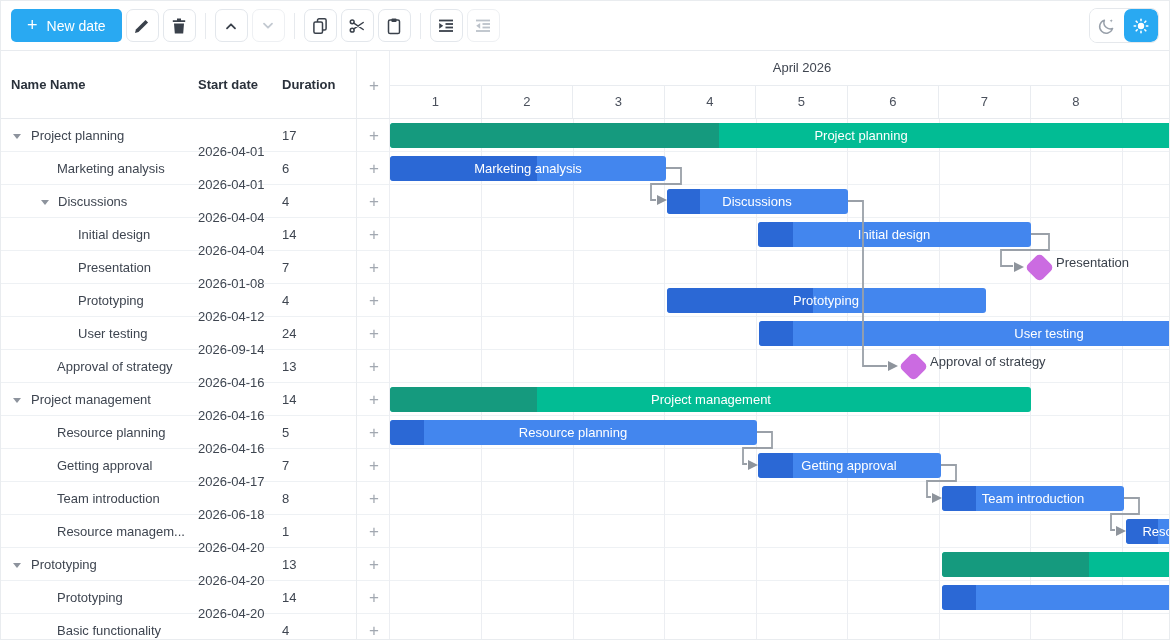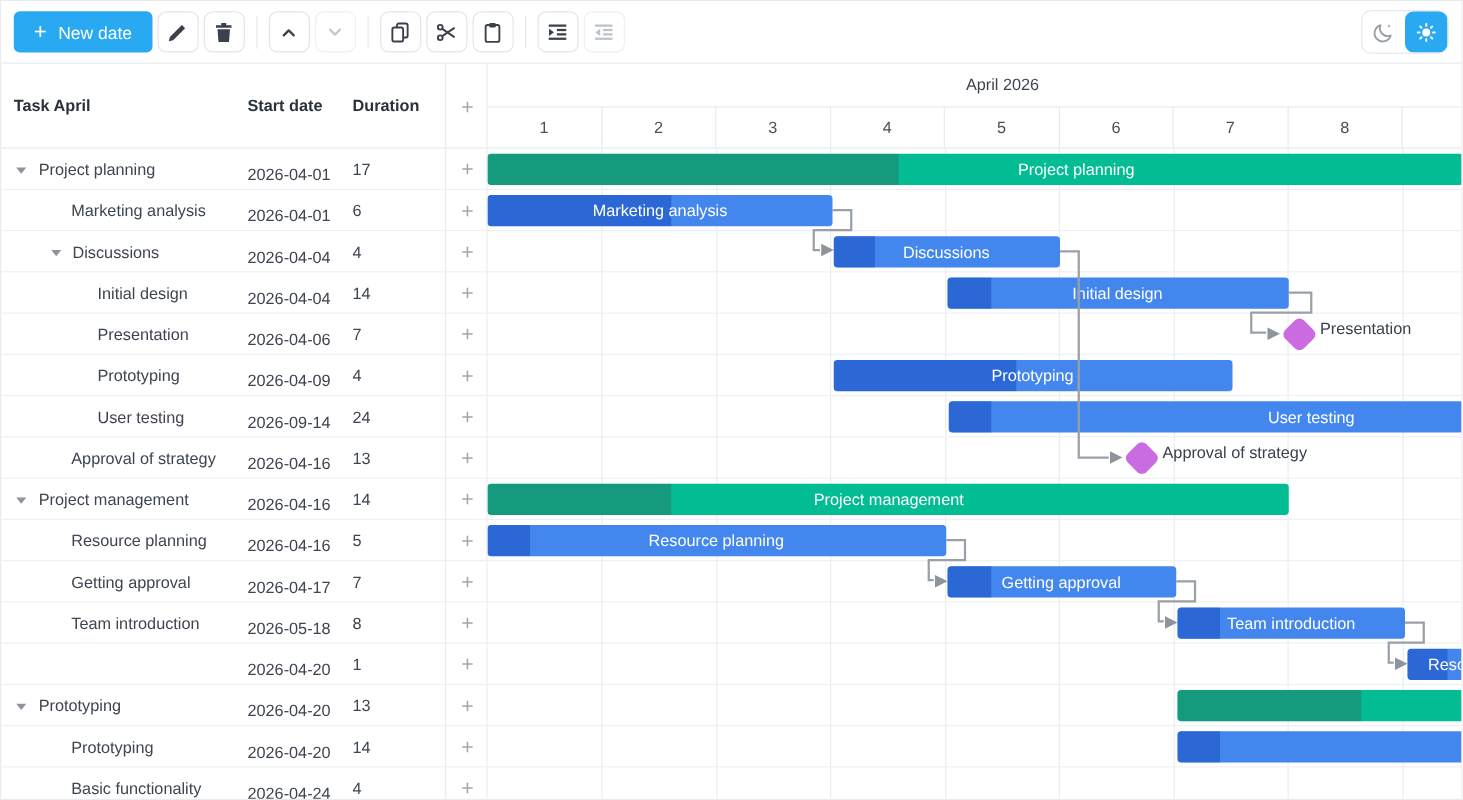--- a/index.html
+++ b/index.html
@@ -25,21 +25,21 @@
   .rowline{position:absolute;left:0;width:1170px;height:1px;background:#eef1f4;z-index:1;}
   .hdrline{position:absolute;left:0;top:117px;width:1170px;height:1px;background:#e7eaee;z-index:3;}
   .subhdrline{position:absolute;left:389px;top:84px;width:781px;height:1px;background:#e9ecf0;z-index:3;}
   
   .grid{position:absolute;left:0;top:50px;width:355px;bottom:0;z-index:2;}
   .gh{position:absolute;top:0;height:68px;font-size:13px;font-weight:600;color:#2a313b;line-height:68px;white-space:nowrap;}
   .grow{position:absolute;left:0;width:355px;height:33px;font-size:13px;line-height:33px;white-space:nowrap;}
   .gname{position:absolute;top:0;}
   .caret{position:absolute;top:15px;width:0;height:0;border-left:4px solid transparent;
          border-right:4px solid transparent;border-top:5px solid #8d939d;}
-  .gstart{position:absolute;left:197px;top:4px;}
+  .gstart{position:absolute;left:197px;top:16px;}
   .gdur{position:absolute;left:281px;width:58px;top:0;text-align:left;}
   
   .addcol{position:absolute;left:355px;top:50px;width:34px;bottom:0;z-index:2;
           border-left:1px solid #e9ecef;border-right:1px solid #eceef2;}
   .rowplus{position:absolute;left:0;width:34px;height:33px;display:flex;align-items:center;justify-content:center;
            color:#a2a8b1;font-size:17px;cursor:pointer;}
   
   .month{position:absolute;left:389px;top:50px;width:781px;height:34px;z-index:2;overflow:hidden;}
   .monthlbl{position:absolute;left:412px;top:0;transform:translateX(-50%);line-height:34px;font-size:13px;color:#3f4550;}
   .days{position:absolute;left:389px;top:84px;width:781px;height:34px;z-index:2;overflow:hidden;}
@@ -163,21 +163,21 @@
       <div class="rowline" style="top: 414px;"></div>
       <div class="rowline" style="top: 447px;"></div>
       <div class="rowline" style="top: 480px;"></div>
       <div class="rowline" style="top: 513px;"></div>
       <div class="rowline" style="top: 546px;"></div>
       <div class="rowline" style="top: 579px;"></div>
       <div class="rowline" style="top: 612px;"></div>
     </div>
 
   <div class="grid">
-    <div class="gh" style="left:10px">Task April</div>
+    <div class="gh" style="left:10px">Name Name</div>
     <div class="gh" style="left:197px">Start date</div>
     <div class="gh" style="left:281px">Duration</div>
     <div id="grid-rows">
         <div class="grow" style="top: 68px;">
           <div class="caret" style="left: 12px;"></div>
           <div class="gname" style="left: 30px;">Project planning</div>
           <div class="gstart">2026-04-01</div>
           <div class="gdur">17</div>
         </div>
         <div class="grow" style="top: 101px;">
@@ -191,26 +191,26 @@
           <div class="gstart">2026-04-04</div>
           <div class="gdur">4</div>
         </div>
         <div class="grow" style="top: 167px;">
           <div class="gname" style="left: 77px;">Initial design</div>
           <div class="gstart">2026-04-04</div>
           <div class="gdur">14</div>
         </div>
         <div class="grow" style="top: 200px;">
           <div class="gname" style="left: 77px;">Presentation</div>
-          <div class="gstart">2026-04-06</div>
+          <div class="gstart">2026-01-08</div>
           <div class="gdur">7</div>
         </div>
         <div class="grow" style="top: 233px;">
           <div class="gname" style="left: 77px;">Prototyping</div>
-          <div class="gstart">2026-04-09</div>
+          <div class="gstart">2026-04-12</div>
           <div class="gdur">4</div>
         </div>
         <div class="grow" style="top: 266px;">
           <div class="gname" style="left: 77px;">User testing</div>
           <div class="gstart">2026-09-14</div>
           <div class="gdur">24</div>
         </div>
         <div class="grow" style="top: 299px;">
           <div class="gname" style="left: 56px;">Approval of strategy</div>
           <div class="gstart">2026-04-16</div>
@@ -227,24 +227,25 @@
           <div class="gstart">2026-04-16</div>
           <div class="gdur">5</div>
         </div>
         <div class="grow" style="top: 398px;">
           <div class="gname" style="left: 56px;">Getting approval</div>
           <div class="gstart">2026-04-17</div>
           <div class="gdur">7</div>
         </div>
         <div class="grow" style="top: 431px;">
           <div class="gname" style="left: 56px;">Team introduction</div>
-          <div class="gstart">2026-05-18</div>
+          <div class="gstart">2026-06-18</div>
           <div class="gdur">8</div>
         </div>
         <div class="grow" style="top: 464px;">
+          <div class="gname" style="left: 56px;">Resource managem...</div>
           <div class="gstart">2026-04-20</div>
           <div class="gdur">1</div>
         </div>
         <div class="grow" style="top: 497px;">
           <div class="caret" style="left: 12px;"></div>
           <div class="gname" style="left: 30px;">Prototyping</div>
           <div class="gstart">2026-04-20</div>
           <div class="gdur">13</div>
         </div>
         <div class="grow" style="top: 530px;">

